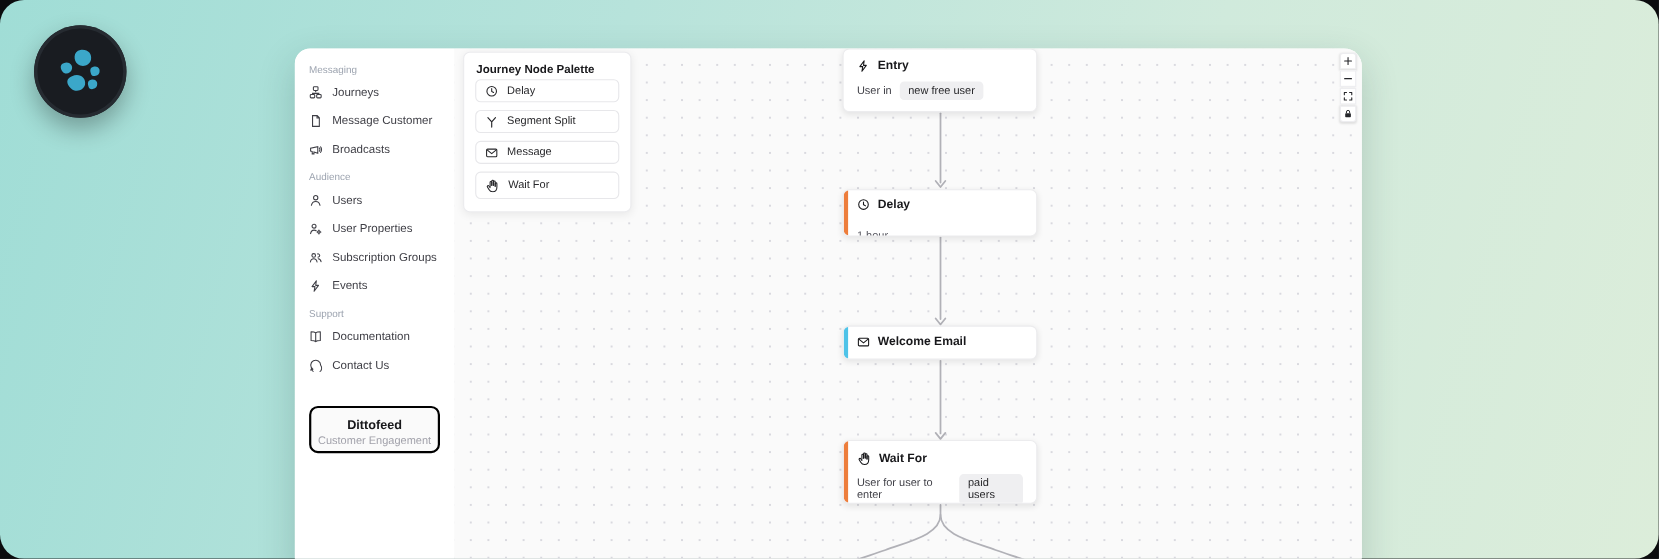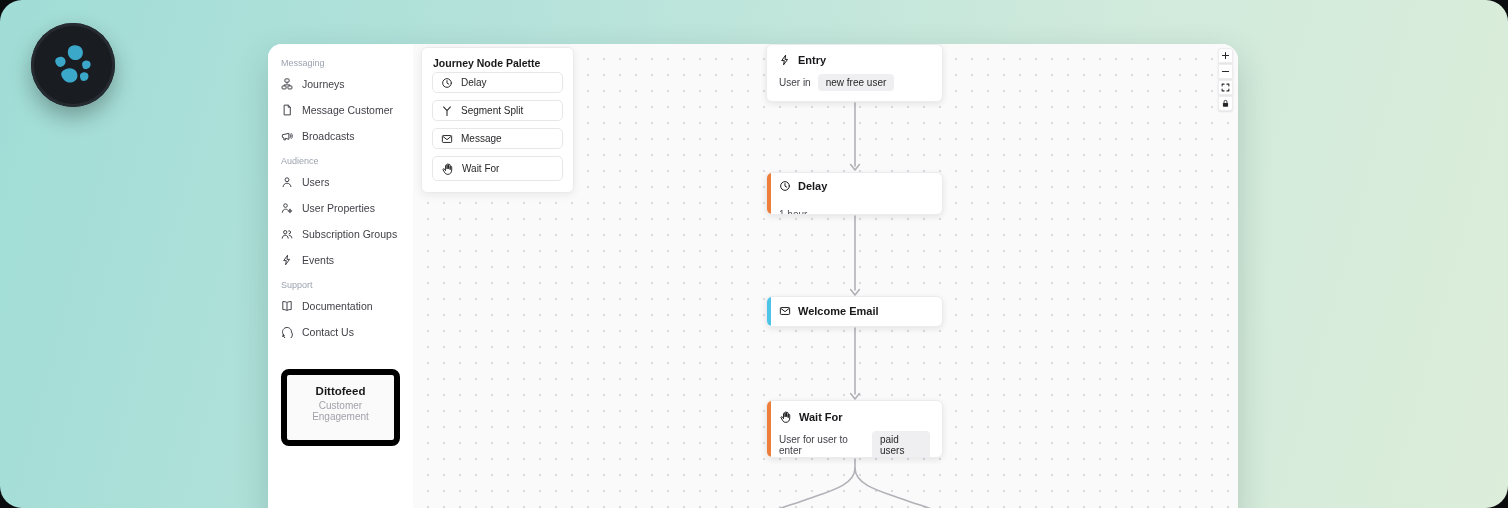--- a/index.html
+++ b/index.html
@@ -15,22 +15,22 @@
 
   
   .app { position:absolute; left:268px; top:44px; width:970px; height:476px; background:#fff;
          border-radius:14px 16px 0 0; box-shadow:0 12px 34px rgba(25,60,54,.20); display:flex; overflow:hidden; }
 
   
   .sidebar { width:145px; flex:none; padding:7px 13px 0; background:#fff; }
   .side-label { font-size:9px; color:#9ca3af; margin:7px 0 3px; }
   .side-item { display:flex; align-items:center; gap:9px; height:26px; font-size:10.5px; color:#3f3f46; cursor:pointer; white-space:nowrap; }
   .side-item svg { flex:none; stroke:#3f3f46; }
-  .brand-card { margin-top:24px; background:#fafafa; border:6px solid #000000; border-radius:8px;
-                padding:10px 4px 18px; text-align:center; }
+  .brand-card { margin-top:24px; background:#fafafa; border:2px solid #000000; border-radius:8px;
+                padding:10px 4px 3px; text-align:center; }
   .brand-title { font-size:11.5px; font-weight:700; color:#18181b; }
   .brand-sub { font-size:10px; color:#a1a1aa; margin-top:3px; }
 
   
   .canvas { position:relative; flex:1; background-color:#fafafa;
             background-image:radial-gradient(#d9d9df 1px, transparent 1.2px);
             background-size:16px 16px; background-position:7px 7px; }
 
   
   .palette { position:absolute; left:8px; top:3px; width:153px; background:#fff; border:1px solid #ebebee;

